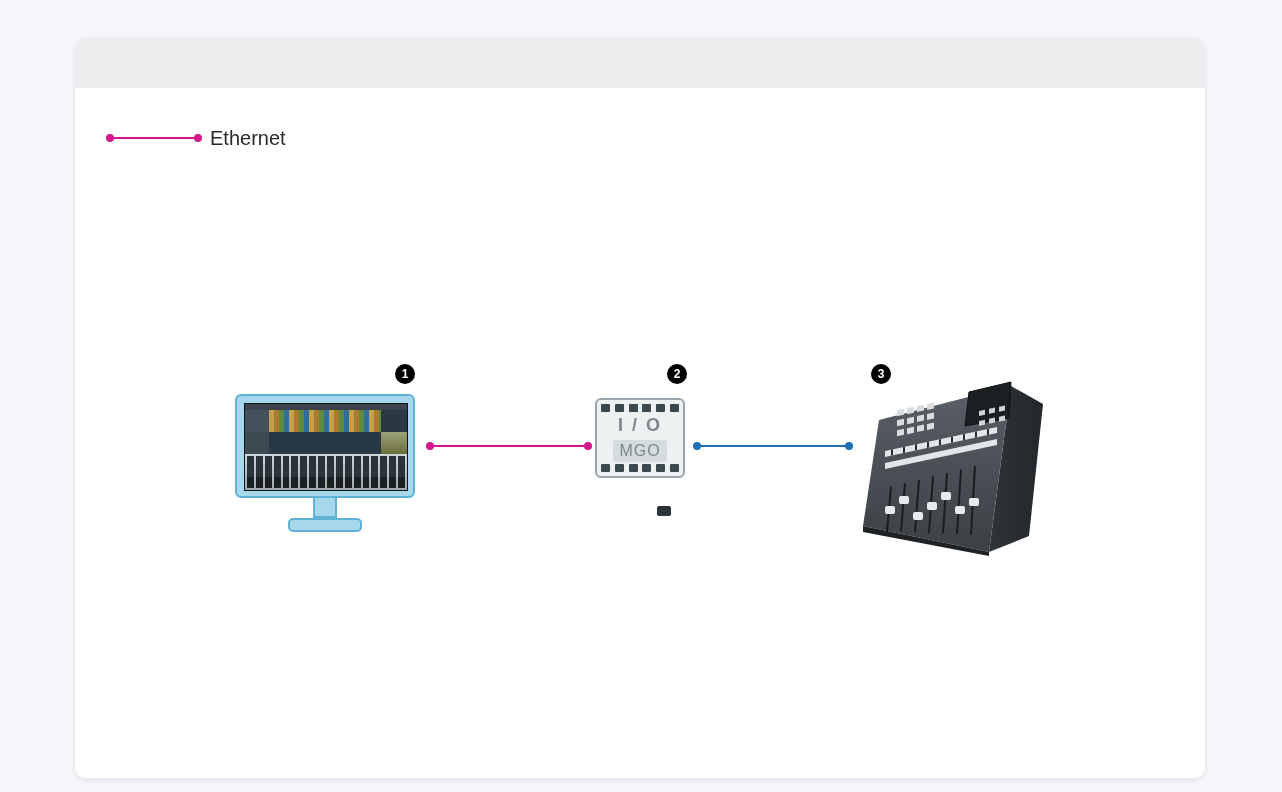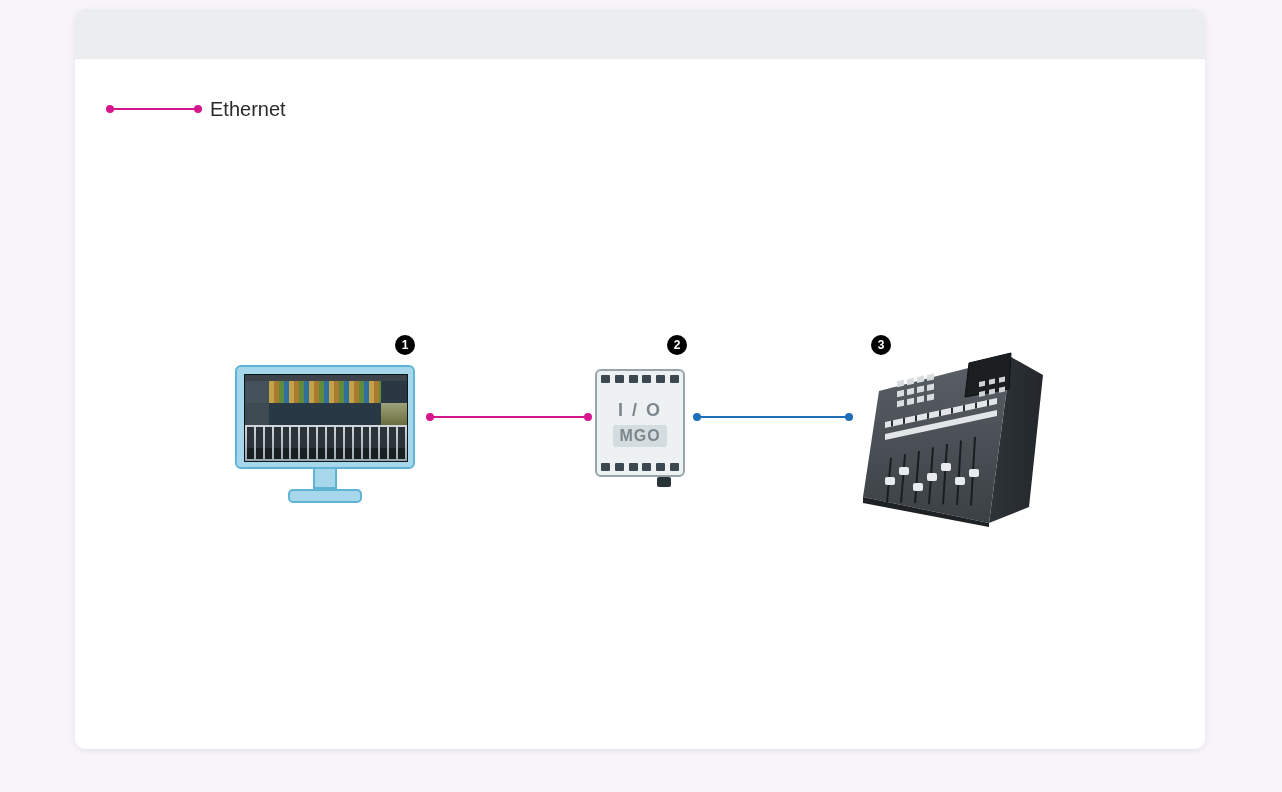--- a/index.html
+++ b/index.html
@@ -7,21 +7,21 @@
     padding: 0;
     width: 1282px;
     height: 792px;
     background: #f7f5f9;
     font-family: "Helvetica Neue", Arial, sans-serif;
     color: #222;
   }
   .card {
     position: absolute;
     left: 75px;
-    top: 9px;
+    top: 38px;
     width: 1130px;
     height: 740px;
     background: #ffffff;
     border-radius: 10px;
     box-shadow: 0 2px 6px rgba(0,0,0,0.08);
     overflow: hidden;
   }
   .card-header {
     width: 100%;
     height: 50px;
@@ -169,21 +169,21 @@
   
   .iobox {
     position: absolute;
     left: 520px;
     top: 360px;
     width: 90px;
     height: 116px;
   }
   .iobox .frame {
     width: 90px;
-    height: 108px;
+    height: 80px;
     background: #eef1f2;
     border: 2px solid #98a4aa;
     border-radius: 6px;
     box-sizing: border-box;
     display: flex;
     flex-direction: column;
     justify-content: space-between;
     padding: 4px 4px;
     text-align: right;
   }
@@ -211,21 +211,21 @@
     color: #7b878d;
     font-weight: 600;
   }
   .iobox .mgo {
     background: #d5dcdf;
     color: #7b878d;
     font-size: 16px;
     letter-spacing: 1px;
     padding: 2px 6px;
     border-radius: 3px;
-    font-weight: 700;
+    font-weight: 400;
   }
   .iobox .tail {
     position: absolute;
     right: 14px;
     bottom: -2px;
     width: 14px;
     height: 10px;
     background: #2a3338;
     border-radius: 2px;
   }

